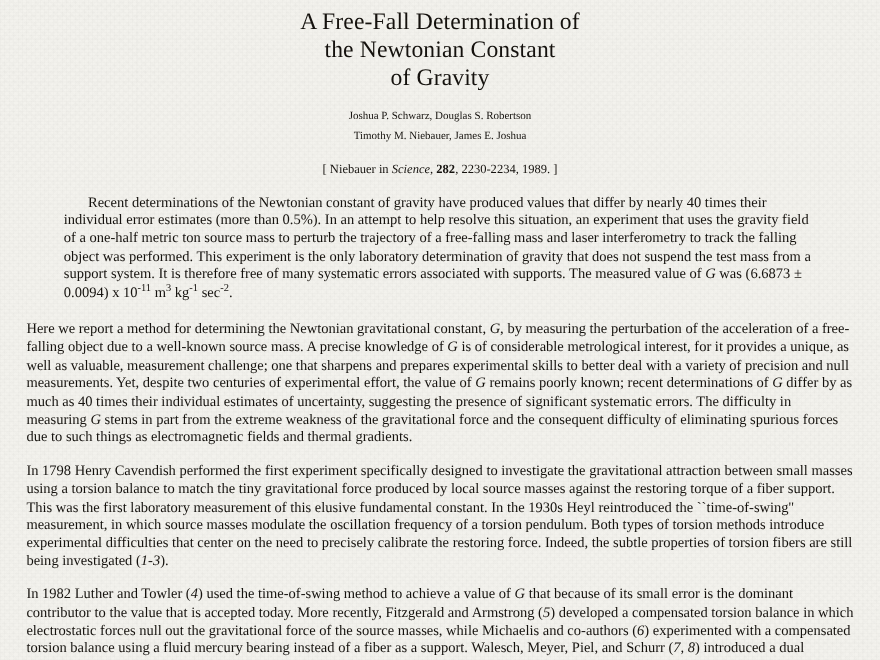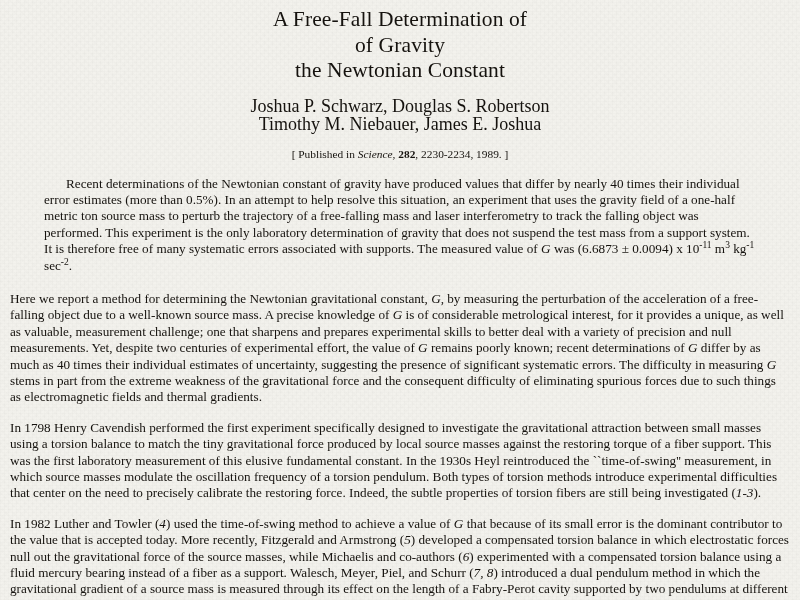--- a/index.html
+++ b/index.html
@@ -22,40 +22,40 @@
     font-size: 13.2px;
     line-height: 16.4px;
     -webkit-font-smoothing: antialiased;
   }
 
   .page {
     position: relative;
     width: 800px;
     height: 600px;
     box-sizing: border-box;
-    padding: 0 10px;
+    padding: 0 24px;
   }
 
   
   .title-block {
     text-align: center;
     padding-top: 7px;
   }
   .paper-title {
     font-size: 21.5px;
     line-height: 25.5px;
     font-weight: normal;
     margin: 0;
     letter-spacing: 0.1px;
   }
   .paper-title .tline { display: block; }
 
   .authors {
     margin-top: 13px;
-    font-size: 18px;
+    font-size: 10px;
     line-height: 18.5px;
     text-align: center;
   }
   .authors .aline { display: block; }
 
   .pub-note {
     margin-top: 13px;
     font-size: 11.4px;
     line-height: 14px;
   }
@@ -92,30 +92,30 @@
   .pm { font-family: "Liberation Serif", "DejaVu Serif", serif; }
 </style>
 </head>
 <body>
 
 <div class="page">
 
   <div class="title-block">
     <h1 class="paper-title">
       <span class="tline">A Free-Fall Determination of</span>
+      <span class="tline">the Newtonian Constant</span>
       <span class="tline">of Gravity</span>
-      <span class="tline">the Newtonian Constant</span>
     </h1>
 
     <div class="authors">
       <span class="aline">Joshua P. Schwarz, Douglas S. Robertson</span>
       <span class="aline">Timothy M. Niebauer, James E. Joshua</span>
     </div>
 
-    <div class="pub-note"><span>[ Published in </span><i class="journal">Science</i><span>, </span><b class="volume">282</b><span>, 2230-2234, 1989. ]</span></div>
+    <div class="pub-note"><span>[ Niebauer in </span><i class="journal">Science</i><span>, </span><b class="volume">282</b><span>, 2230-2234, 1989. ]</span></div>
   </div>
 
   <div class="body-content">
 
     <p class="para abstract"><span>Recent determinations of the Newtonian constant of gravity have produced values that differ by nearly 40 times their individual error estimates (more than 0.5%). In an attempt to help resolve this situation, an experiment that uses the gravity field of a one-half metric ton source mass to perturb the trajectory of a free-falling mass and laser interferometry to track the falling object was performed. This experiment is the only laboratory determination of gravity that does not suspend the test mass from a support system. It is therefore free of many systematic errors associated with supports. The measured value of </span><i>G</i><span> was (6.6873 </span><span class="pm">±</span><span> 0.0094) x 10</span><span class="sup">-11</span><span> m</span><span class="sup">3</span><span> kg</span><span class="sup">-1</span><span> sec</span><span class="sup">-2</span><span>.</span></p>
 
     <p class="para"><span>Here we report a method for determining the Newtonian gravitational constant, </span><i>G</i><span>, by measuring the perturbation of the acceleration of a free-falling object due to a well-known source mass. A precise knowledge of </span><i>G</i><span> is of considerable metrological interest, for it provides a unique, as well as valuable, measurement challenge; one that sharpens and prepares experimental skills to better deal with a variety of precision and null measurements. Yet, despite two centuries of experimental effort, the value of </span><i>G</i><span> remains poorly known; recent determinations of </span><i>G</i><span> differ by as much as 40 times their individual estimates of uncertainty, suggesting the presence of significant systematic errors. The difficulty in measuring </span><i>G</i><span> stems in part from the extreme weakness of the gravitational force and the consequent difficulty of eliminating spurious forces due to such things as electromagnetic fields and thermal gradients.</span></p>
 
     <p class="para"><span>In 1798 Henry Cavendish performed the first experiment specifically designed to investigate the gravitational attraction between small masses using a torsion balance to match the tiny gravitational force produced by local source masses against the restoring torque of a fiber support. This was the first laboratory measurement of this elusive fundamental constant. In the 1930s Heyl reintroduced the ``time-of-swing'' measurement, in which source masses modulate the oscillation frequency of a torsion pendulum. Both types of torsion methods introduce experimental difficulties that center on the need to precisely calibrate the restoring force. Indeed, the subtle properties of torsion fibers are still being investigated (</span><i>1-3</i><span>).</span></p>
 

